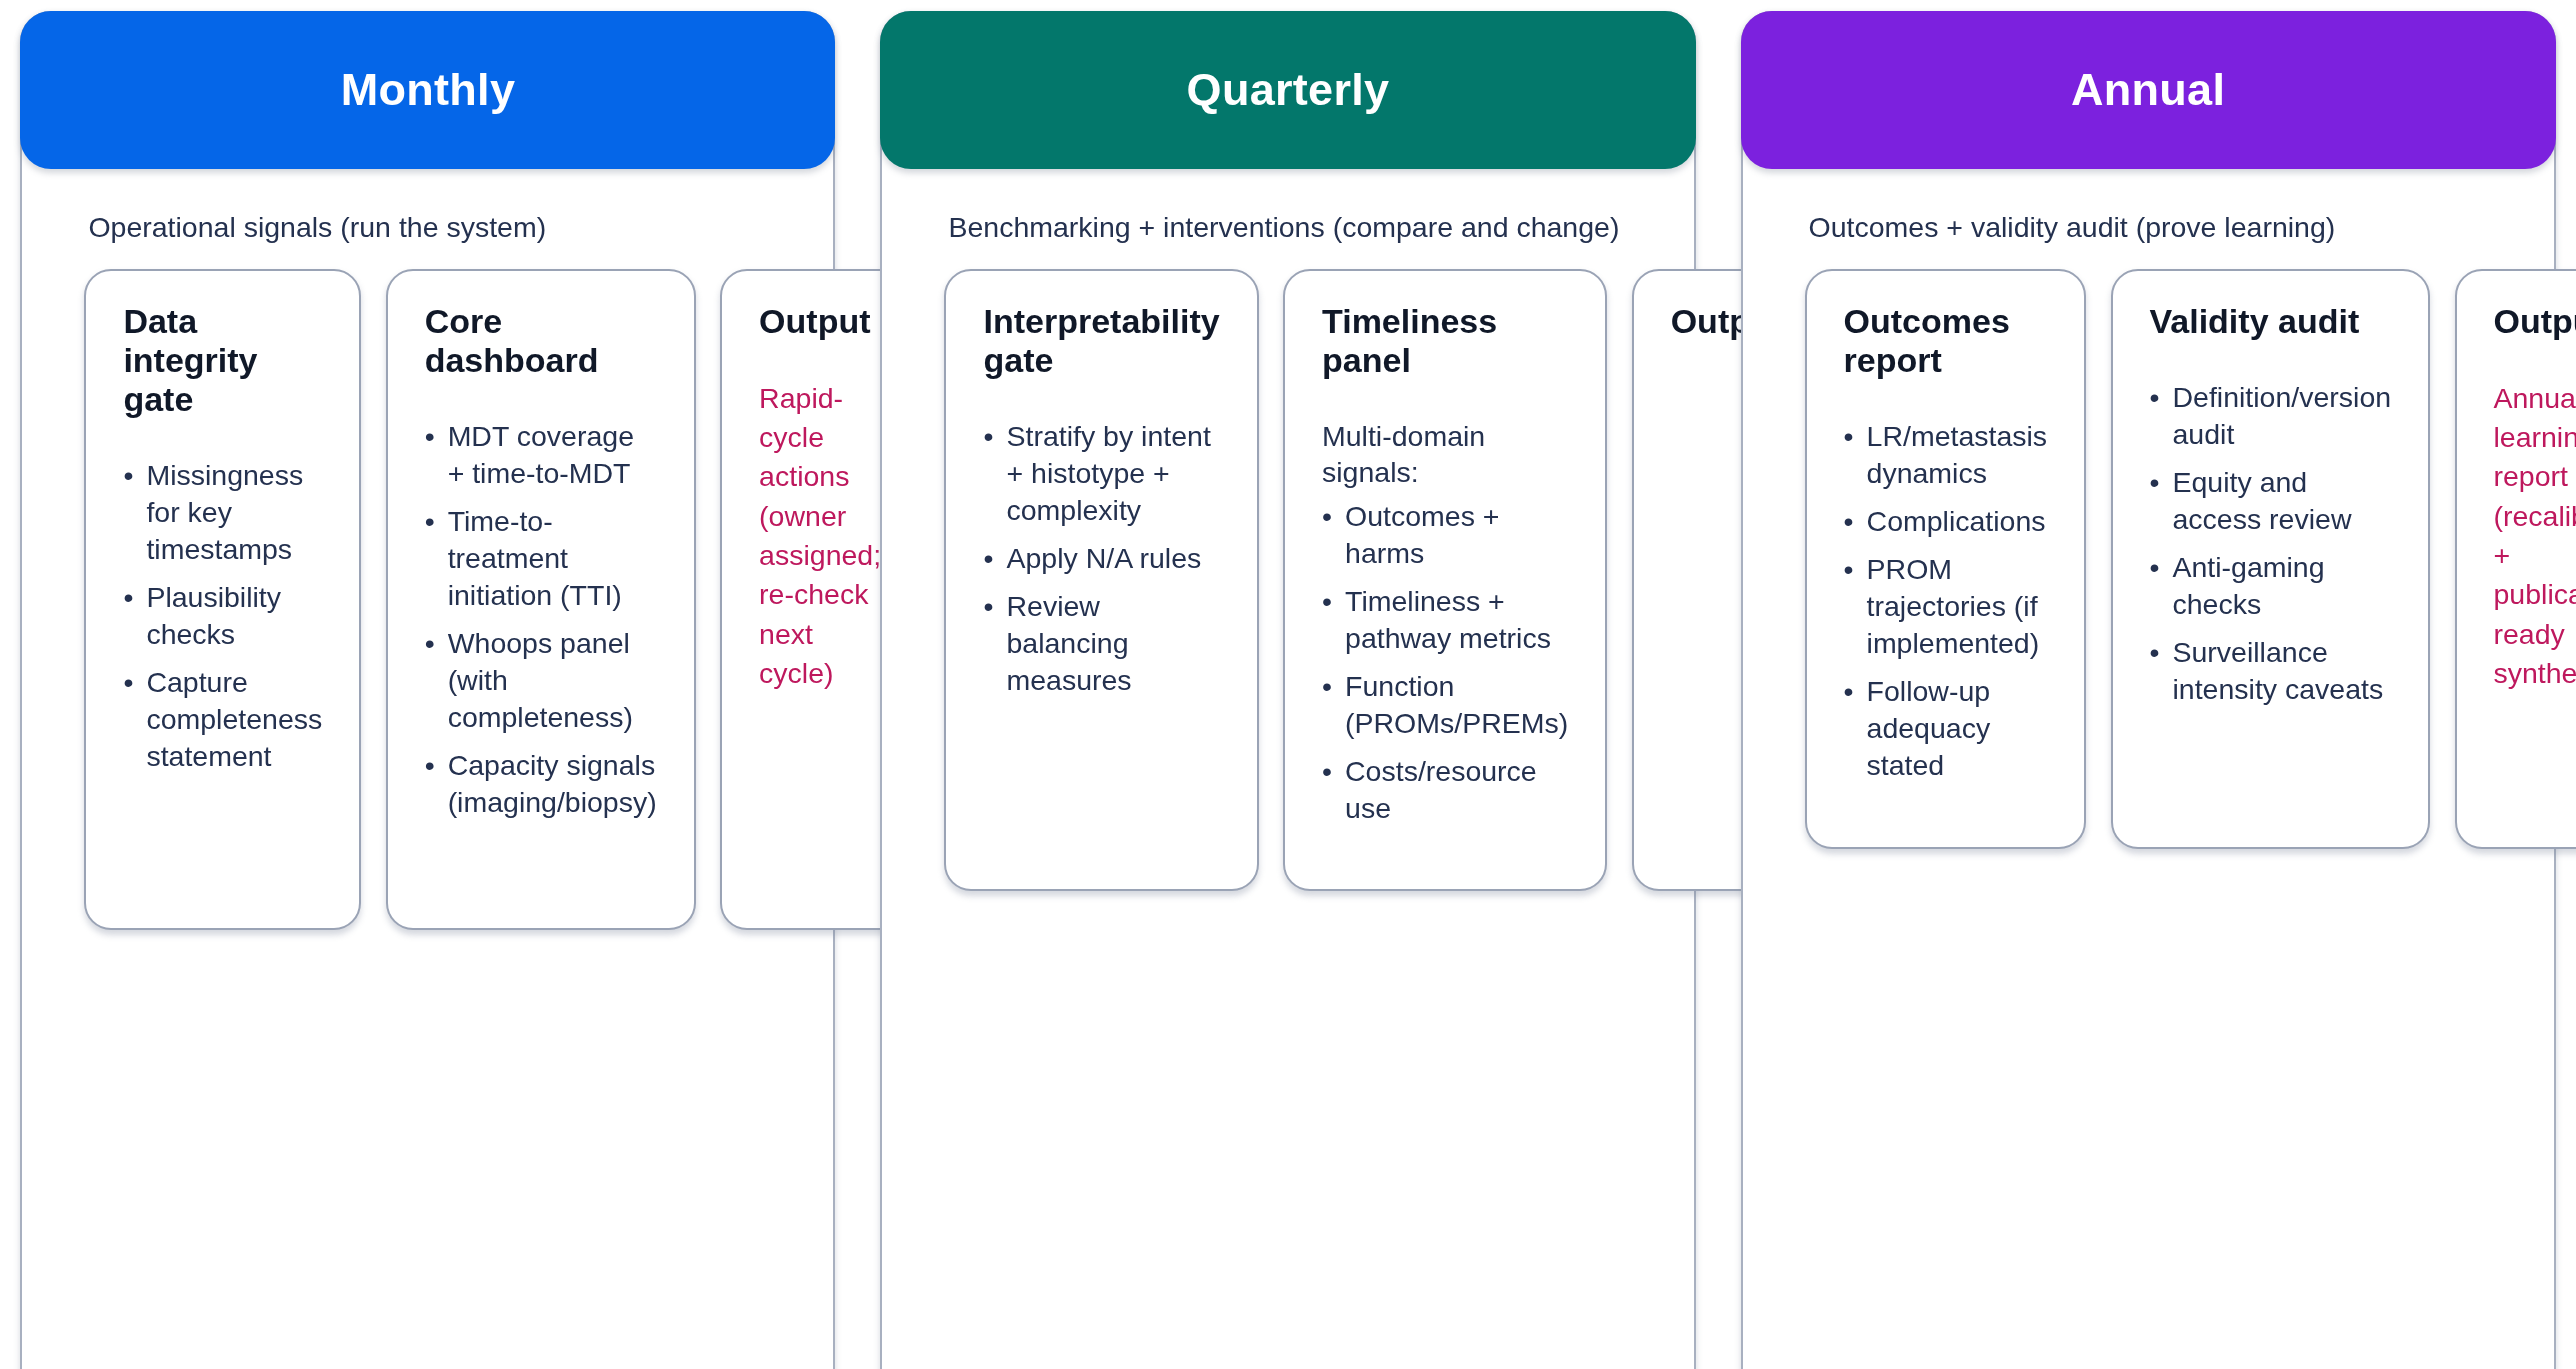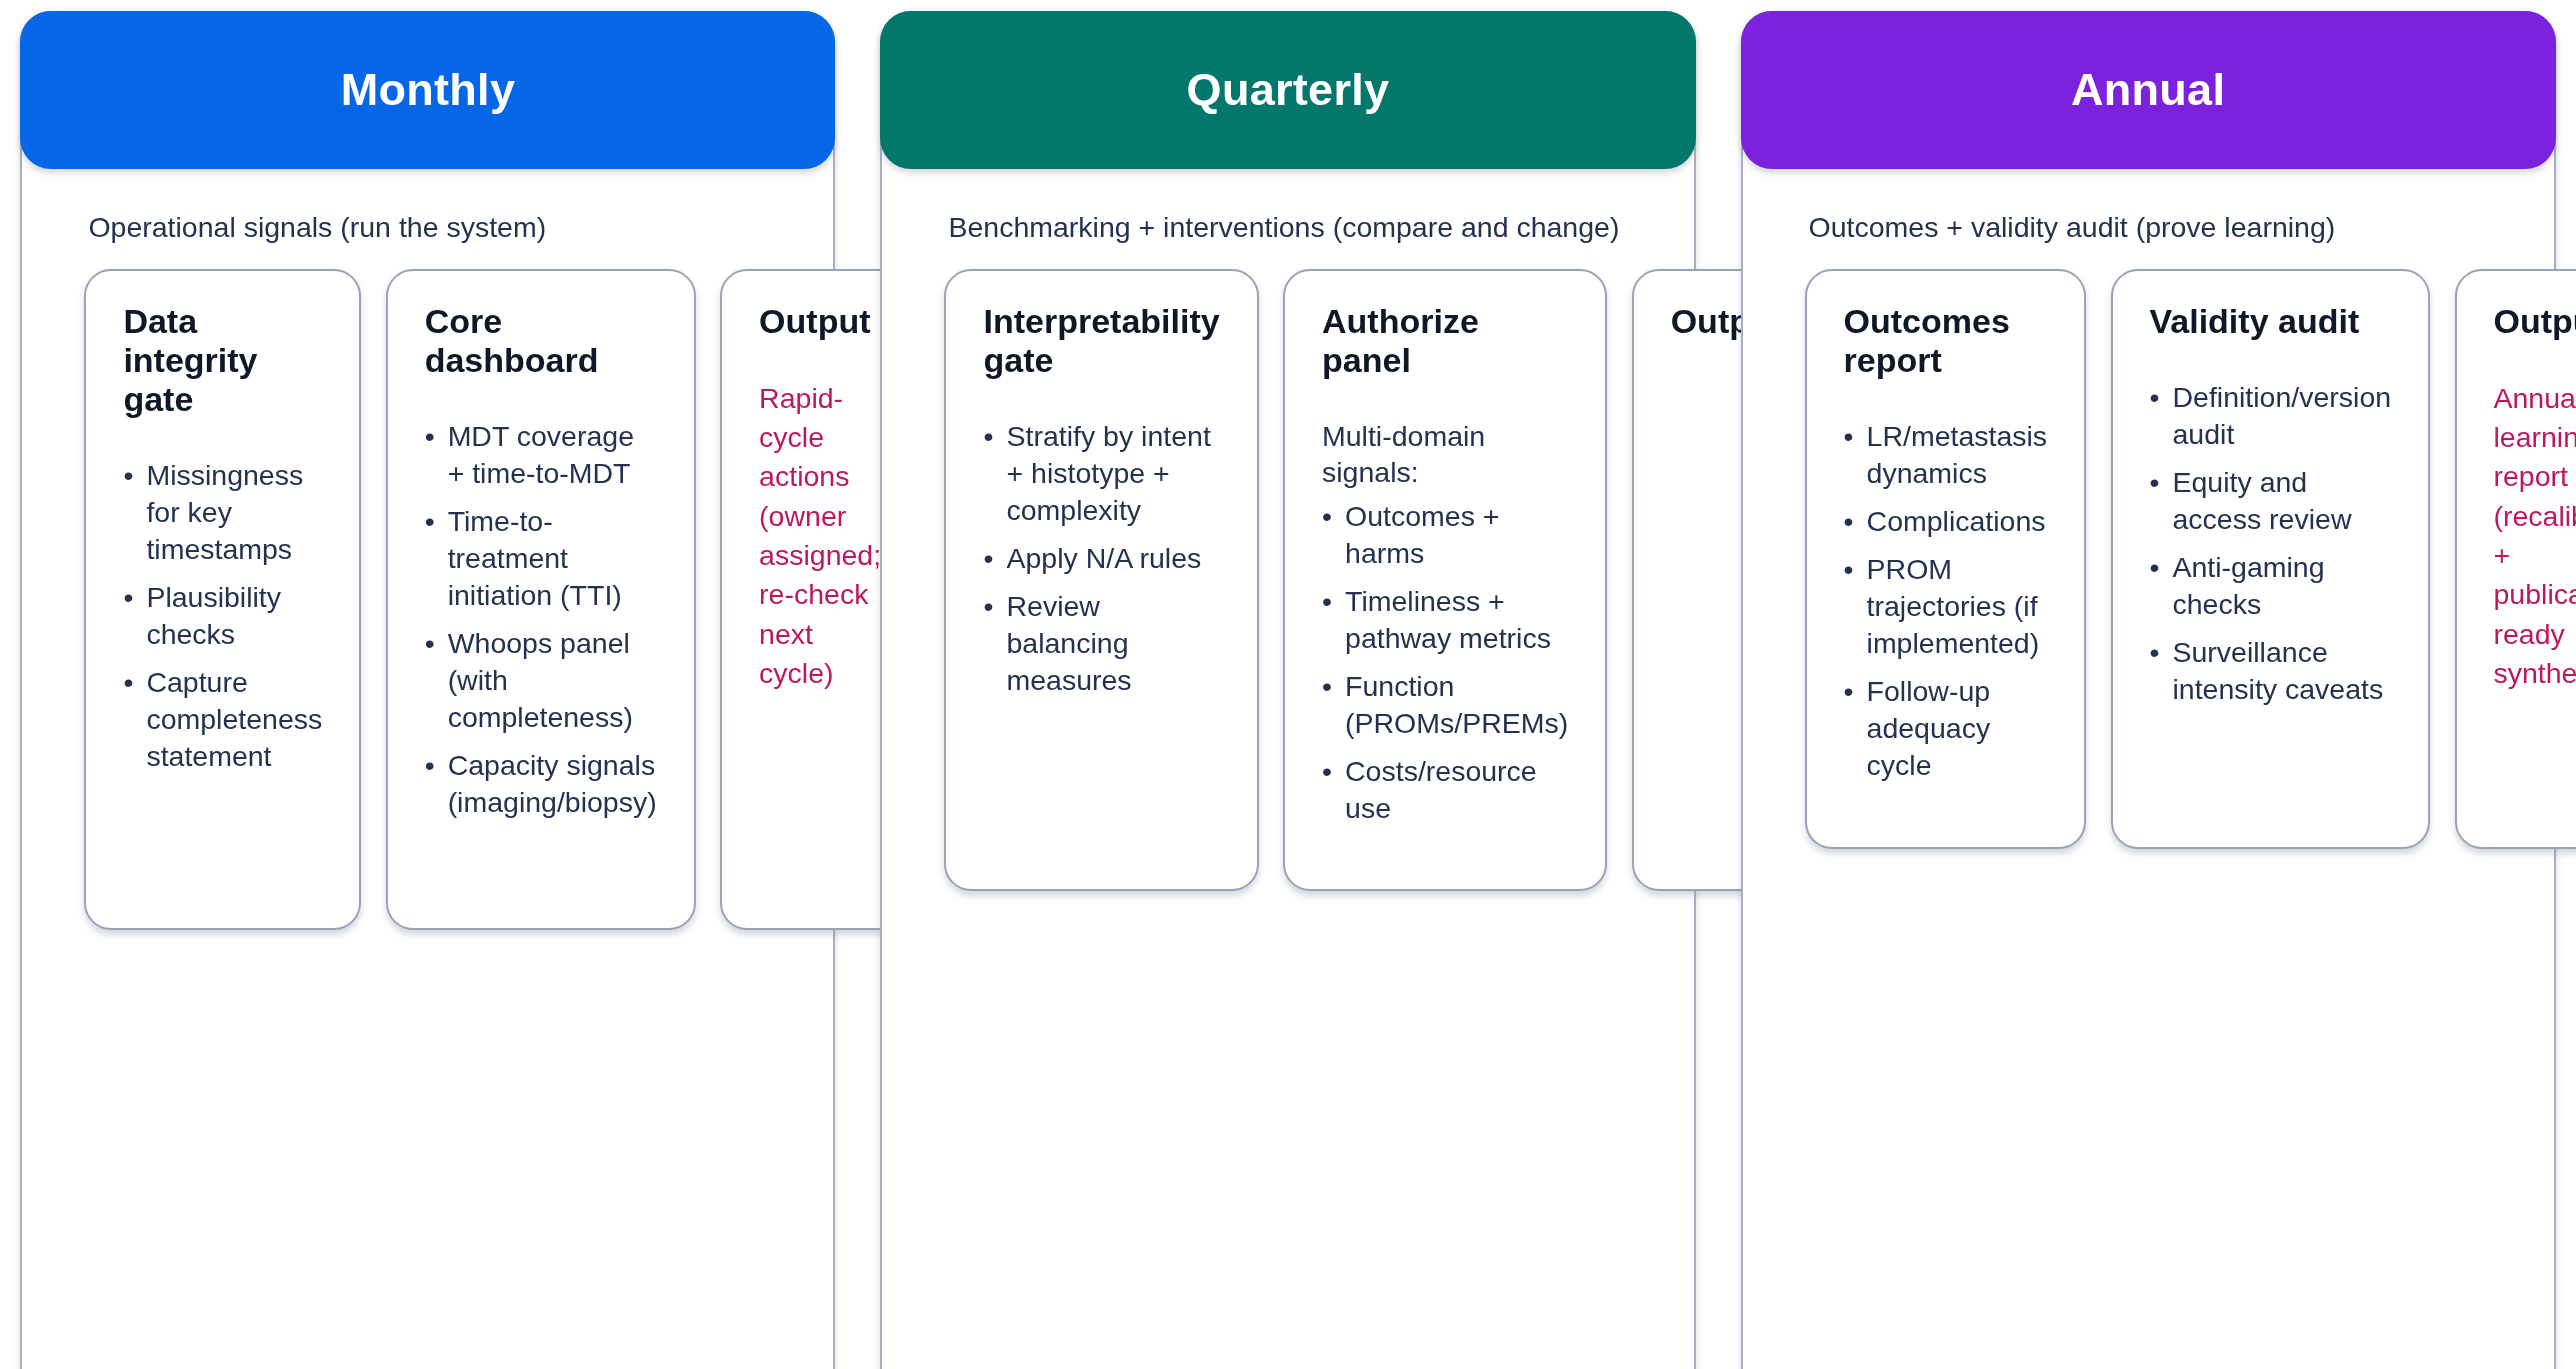--- a/index.html
+++ b/index.html
@@ -175,21 +175,21 @@
         <div class="card-title">Interpretability gate</div>
         <ul class="bullets">
           <li>Stratify by intent + histotype + complexity</li>
           <li>Apply N/A rules</li>
           <li>Review balancing measures</li>
         </ul>
         <div class="spacer-sm"></div>
       </div>
 
       <div class="card">
-        <div class="card-title">Authorize panel</div>
+        <div class="card-title">Timeliness panel</div>
         <p class="card-lead">Multi-domain signals:</p>
         <ul class="bullets">
           <li>Outcomes + harms</li>
           <li>Timeliness + pathway metrics</li>
           <li>Function (PROMs/PREMs)</li>
           <li>Costs/resource use</li>
         </ul>
         <div class="spacer-sm"></div>
       </div>
 
@@ -206,21 +206,21 @@
     <div class="col-subtitle">Outcomes + validity audit (prove learning)</div>
 
     <div class="cards">
 
       <div class="card">
         <div class="card-title">Outcomes report</div>
         <ul class="bullets">
           <li>LR/metastasis dynamics</li>
           <li>Complications</li>
           <li>PROM trajectories (if implemented)</li>
-          <li>Follow-up adequacy cycle</li>
+          <li>Follow-up adequacy stated</li>
         </ul>
         <div class="spacer-sm"></div>
       </div>
 
       <div class="card">
         <div class="card-title">Validity audit</div>
         <ul class="bullets">
           <li>Definition/version audit</li>
           <li>Equity and access review</li>
           <li>Anti-gaming checks</li>

